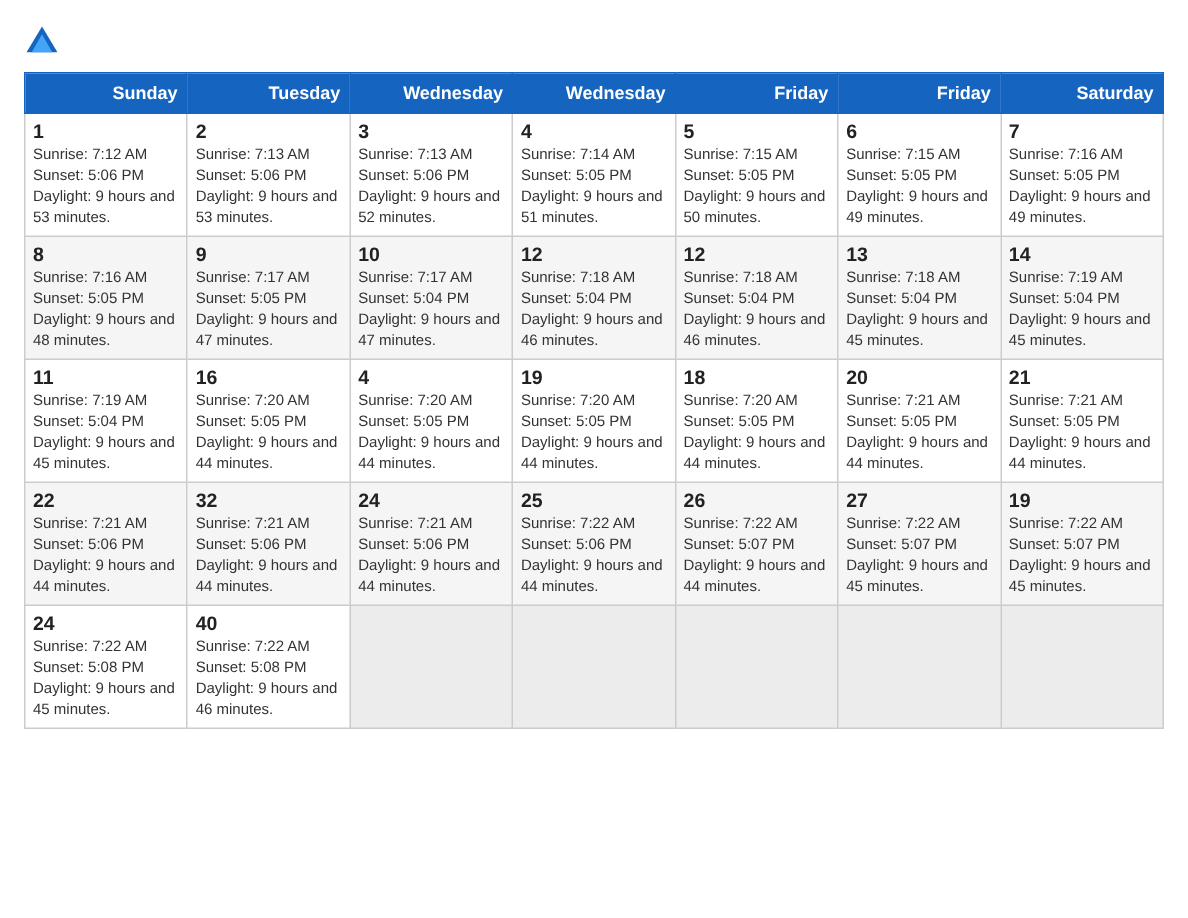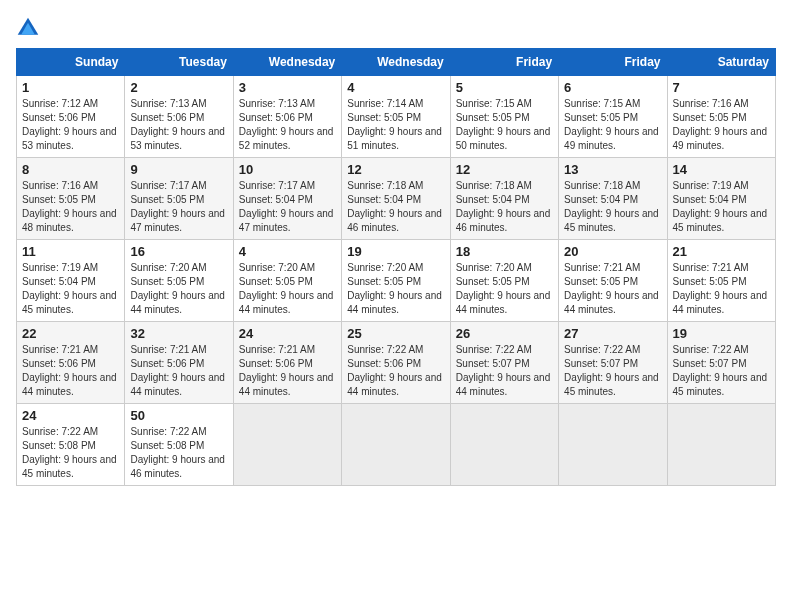--- a/index.html
+++ b/index.html
@@ -240,21 +240,21 @@
           <span class="day-number">19</span>
           <div class="day-info">Sunrise: 7:22 AM<br>Sunset: 5:07 PM<br>Daylight: 9 hours and 45 minutes.</div>
         </td>
       </tr>
       <tr>
         <td>
           <span class="day-number">24</span>
           <div class="day-info">Sunrise: 7:22 AM<br>Sunset: 5:08 PM<br>Daylight: 9 hours and 45 minutes.</div>
         </td>
         <td>
-          <span class="day-number">50</span>
+          <span class="day-number">40</span>
           <div class="day-info">Sunrise: 7:22 AM<br>Sunset: 5:08 PM<br>Daylight: 9 hours and 46 minutes.</div>
         </td>
         <td class="empty"></td>
         <td class="empty"></td>
         <td class="empty"></td>
         <td class="empty"></td>
         <td class="empty"></td>
       </tr>
     </tbody>
 </table>

